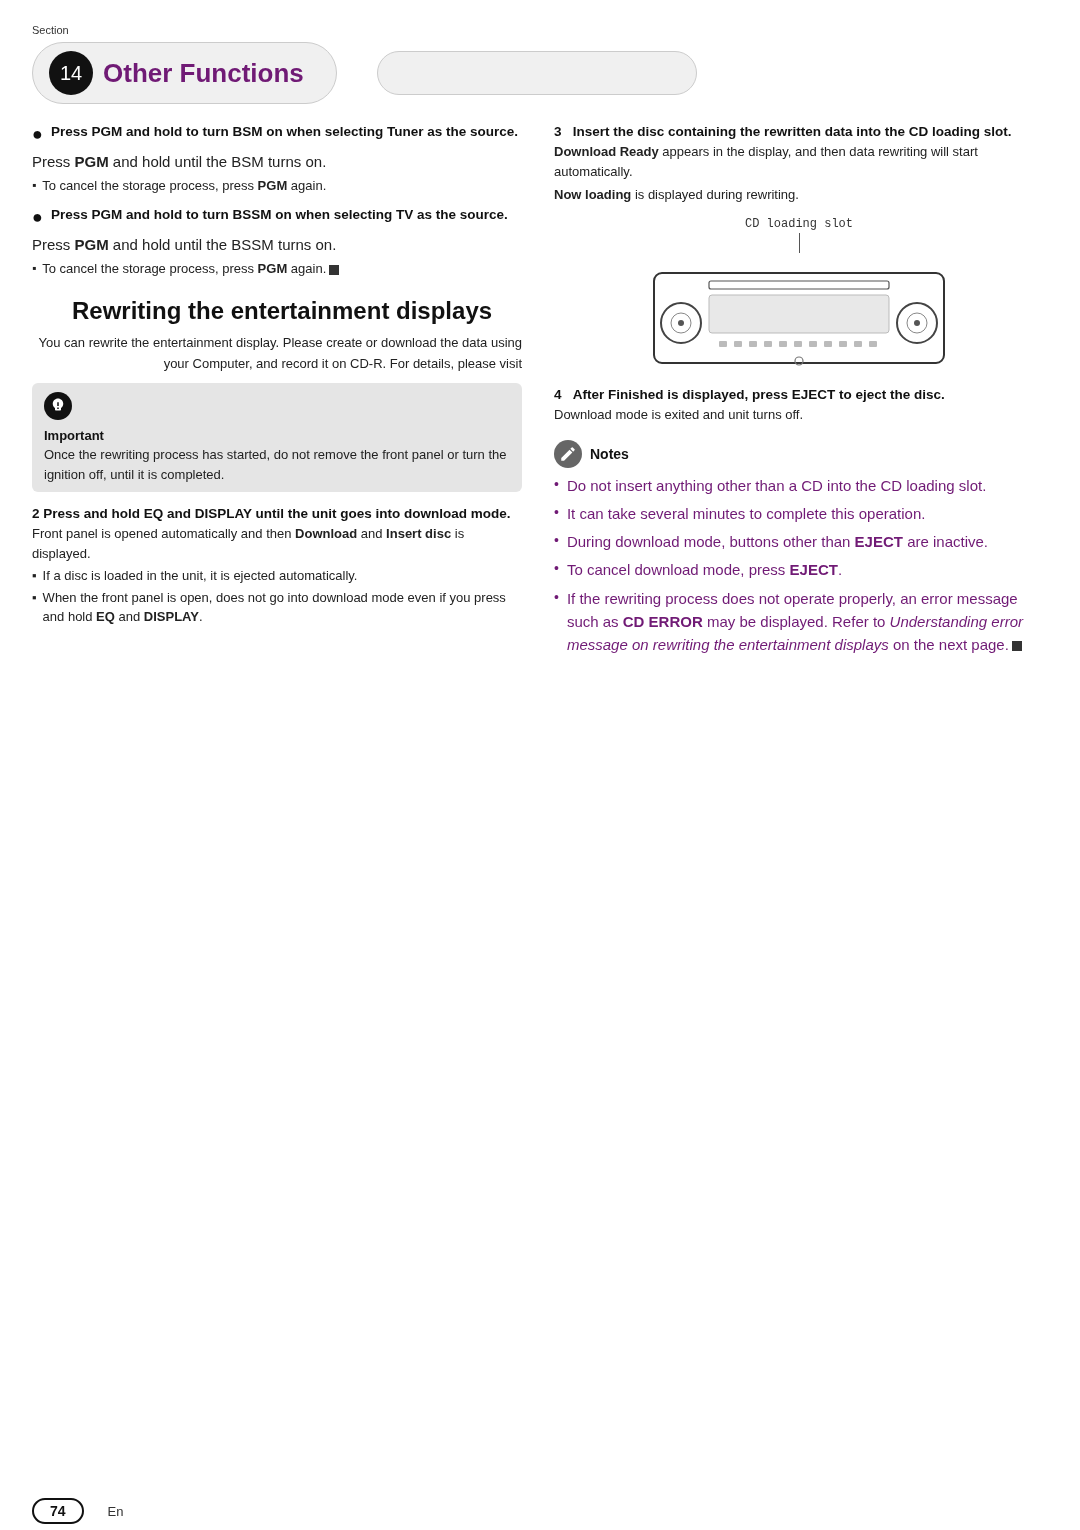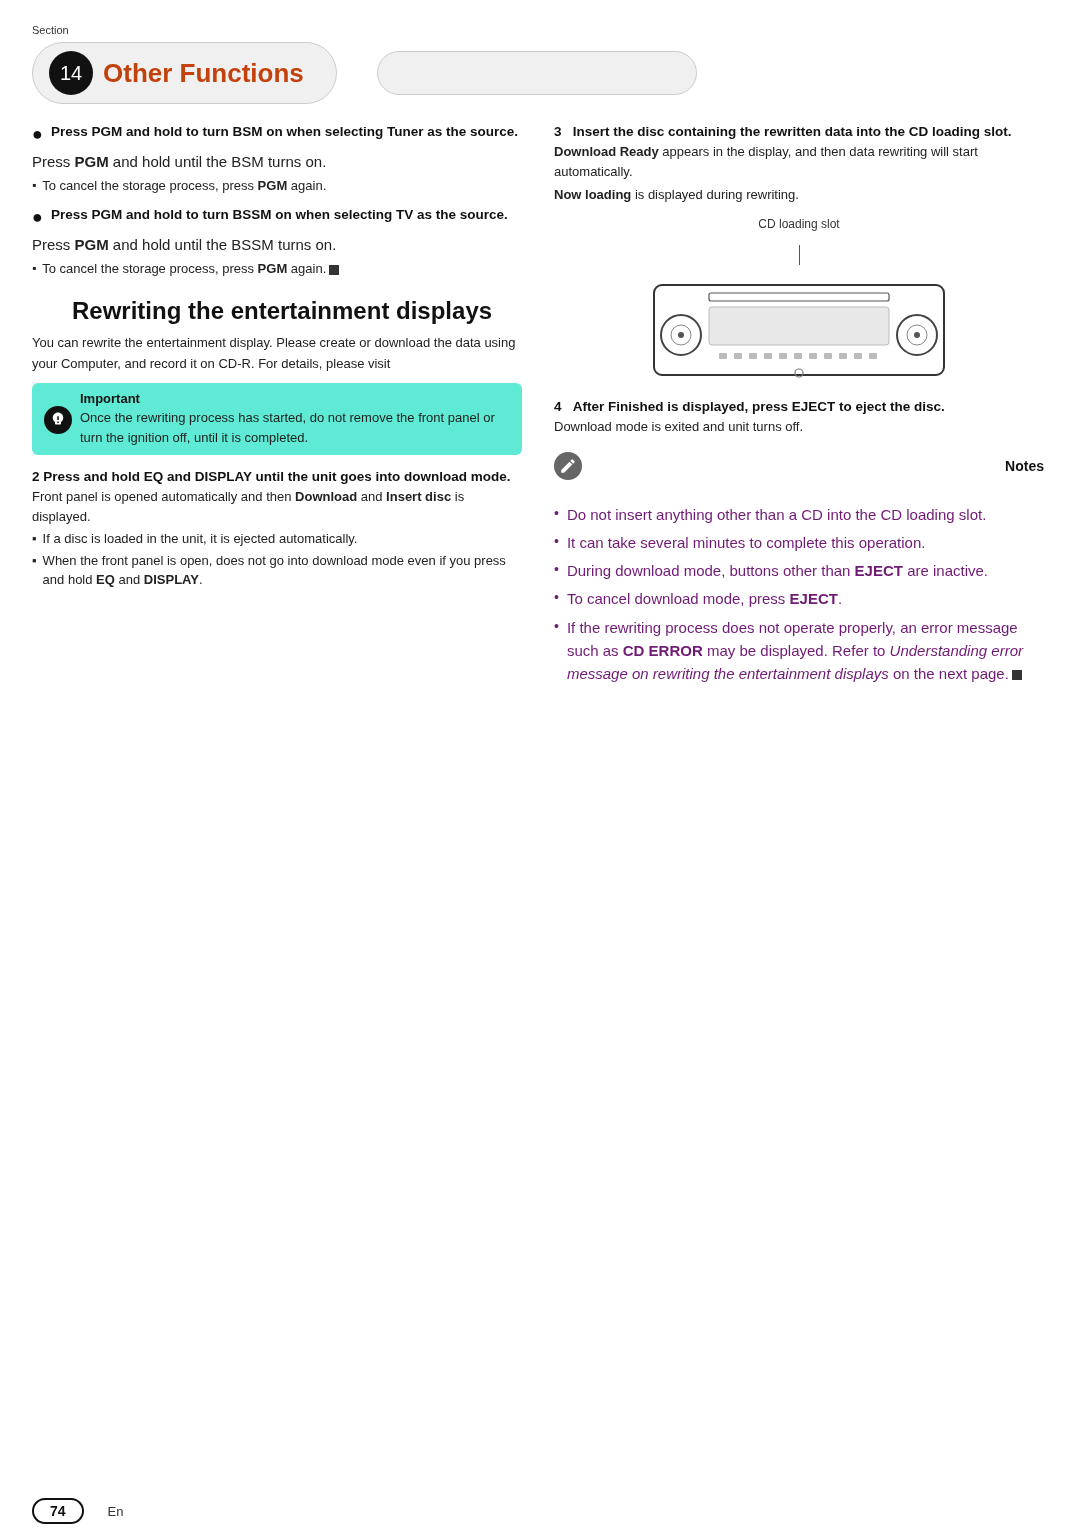--- a/index.html
+++ b/index.html
@@ -58,21 +58,21 @@
       border-radius: 50px;
       padding: 8px 32px 8px 16px;
       display: flex;
       align-items: center;
       gap: 10px;
       border: 1.5px solid #ccc;
     }
     .header-title {
       font-size: 26px;
       font-weight: bold;
-      color: #c2410c;
+      color: #701a75;
     }
     .header-right-pill {
       margin-top: 10px;
       margin-left: 24px;
       background: #f0f0f0;
       border-radius: 50px;
       padding: 8px 60px;
       border: 1.5px solid #ccc;
       min-width: 320px;
       height: 44px;
@@ -137,38 +137,40 @@
       font-weight: bold;
       line-height: 1.2;
       margin-bottom: 8px;
       margin-left: 40px;
     }
     .section-body {
       font-size: 13px;
       line-height: 1.6;
       color: #222;
       margin-bottom: 4px;
+      text-align: right;
     }
     .section-link {
       font-size: 13px;
       color: #111;
       text-decoration: none;
       display: block;
       margin-bottom: 10px;
     }
 
     
     .important-box {
       display: flex;
-      align-items: center;
+      align-items: flex-start;
       gap: 8px;
-      background: #5eead4;
+      background: #e5e5e5;
       border-radius: 6px;
       padding: 8px 12px;
       margin-bottom: 14px;
+      flex-direction: column;
     }
     .important-icon {
       width: 28px;
       height: 28px;
       background: #111;
       border-radius: 50%;
       display: flex;
       align-items: center;
       justify-content: center;
       flex-shrink: 0;
@@ -213,22 +215,21 @@
     }
 
     
     .notes-box {
       margin-top: 8px;
     }
     .notes-header {
       display: flex;
       align-items: center;
       gap: 8px;
-      margin-bottom: 23px;
-      justify-content: space-between;
+      margin-bottom: 6px;
     }
     .notes-icon {
       width: 28px;
       height: 28px;
       background: #666;
       border-radius: 50%;
       display: flex;
       align-items: center;
       justify-content: center;
       flex-shrink: 0;
@@ -258,21 +259,22 @@
     
     .cd-illustration {
       margin: 12px 0 14px 0;
       text-align: center;
     }
     .cd-label-line {
       display: flex;
       align-items: flex-start;
       justify-content: center;
       gap: 0;
-      margin-bottom: 14px;
+      margin-bottom: 2px;
+      font-family: Liberation Mono, monospace;
     }
     .cd-label-text {
       font-size: 12px;
       color: #333;
     }
 
     
     .footer {
       position: absolute;
       bottom: 20px;

